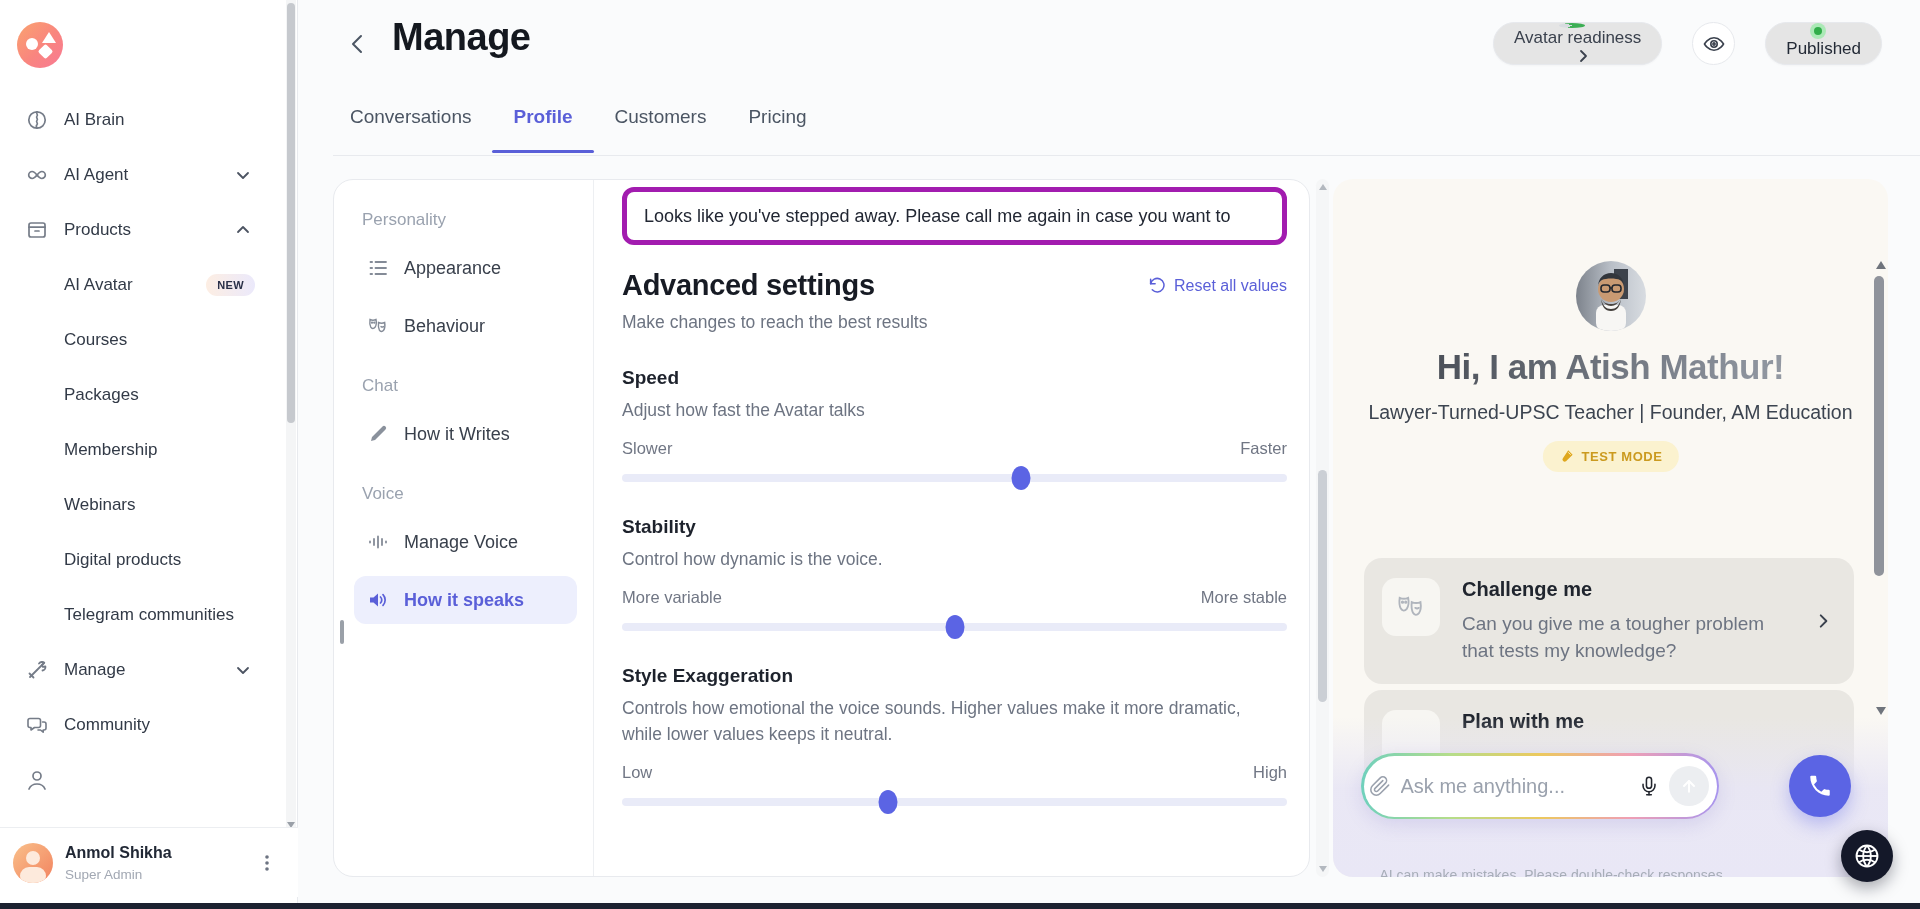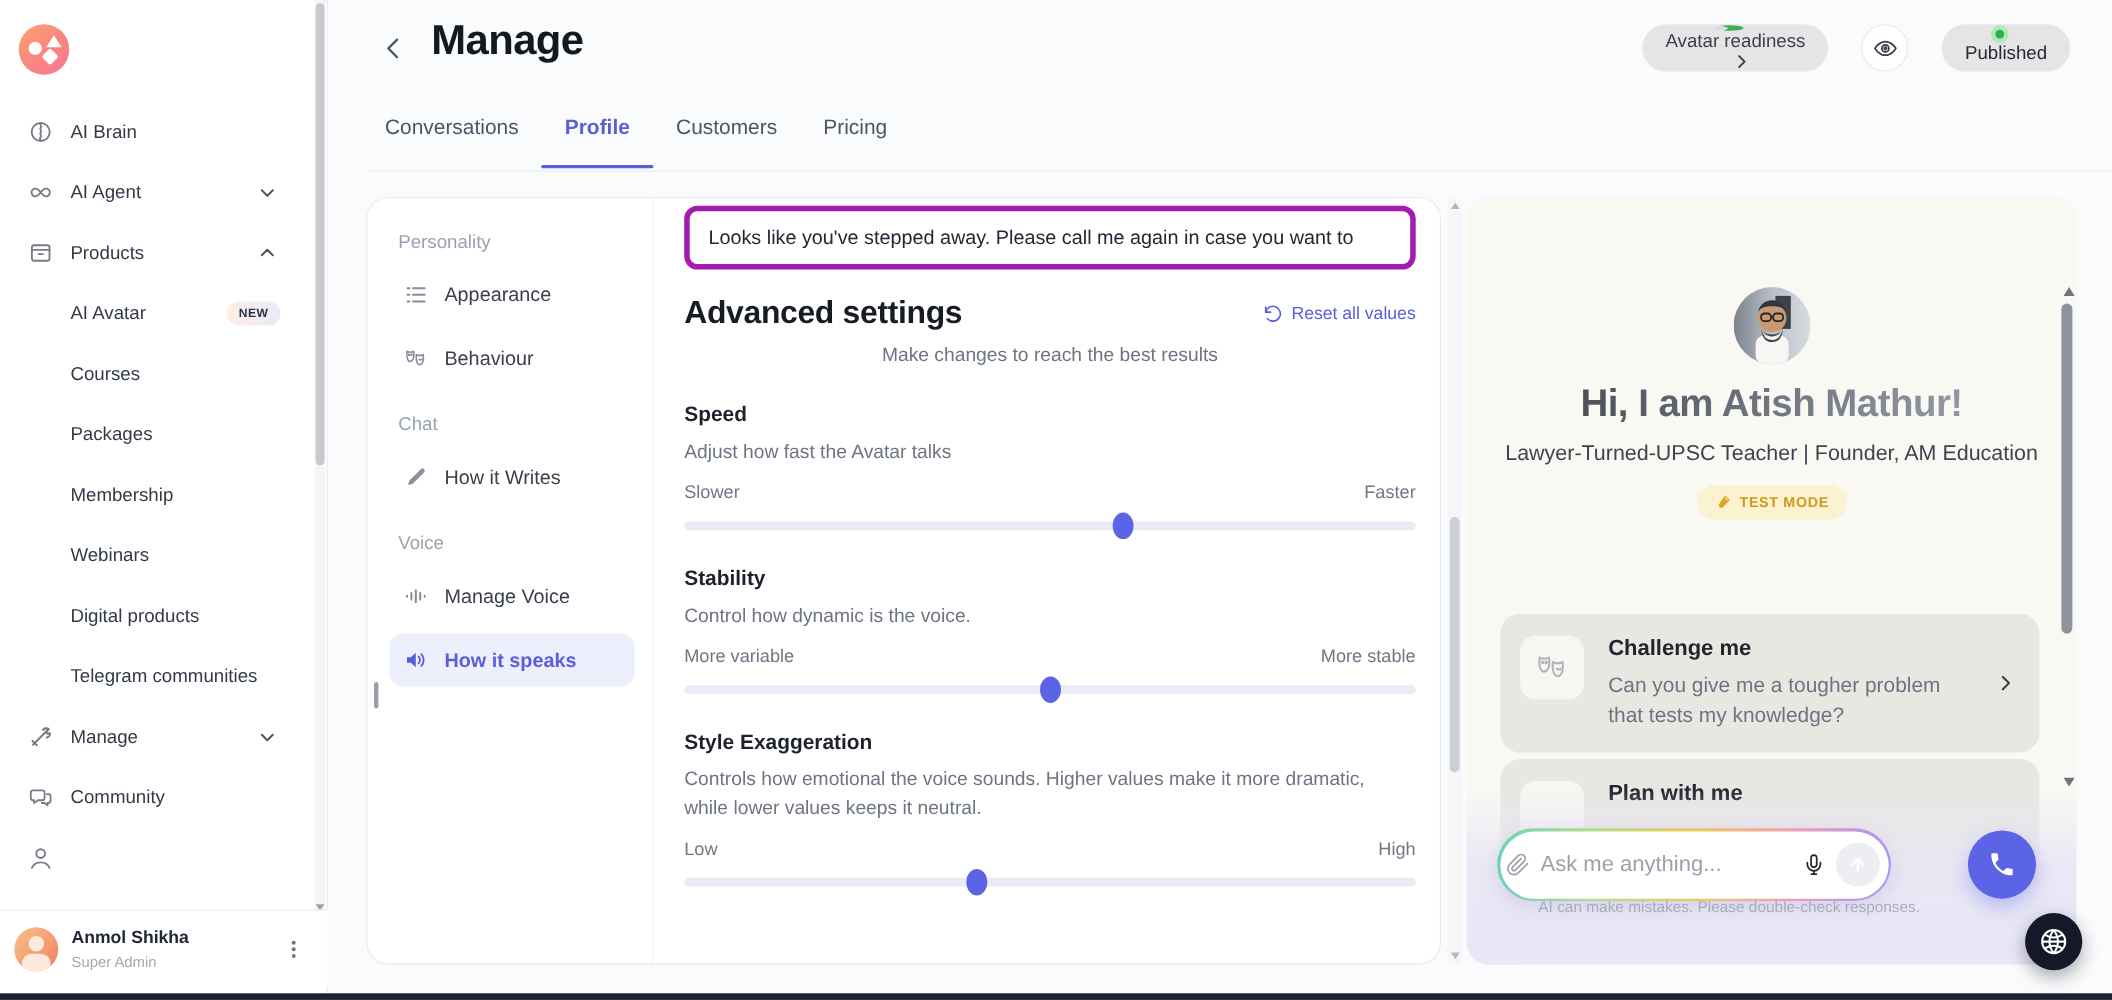--- a/index.html
+++ b/index.html
@@ -61,21 +61,21 @@
   .sec-label { font-size:17px; color:#9aa2af; margin-bottom:14px; }
   .inav-row { display:flex; align-items:center; height:48px; margin:4px 0 10px -8px; padding:0 12px; border-radius:12px; cursor:pointer; font-size:18px; color:#39404c; }
   .inav-row .ic { width:24px; height:24px; margin-right:14px; flex:0 0 24px; }
   .inav-row.active { background:#edeffd; color:#5a5fd8; font-weight:600; }
   .inav-gap { height:16px; }
   .content { position:absolute; left:288px; top:0; width:665px; }
   .msg-input { width:665px; height:58px; margin-top:7px; border:5px solid #a21caf; border-radius:12px; padding:0 17px; font-size:18px; color:#222733; font-family:"Liberation Sans",sans-serif; white-space:nowrap; overflow:hidden; background:#fff; }
   .adv-row { display:flex; align-items:center; margin-top:24px; }
   .adv-title { font-size:29px; font-weight:700; color:#171b24; letter-spacing:-.3px; }
   .reset-link { margin-left:auto; display:flex; align-items:center; gap:8px; color:#5a5fd8; font-size:16px; cursor:pointer; }
-  .adv-sub { margin-top:10px; font-size:17.5px; color:#6d7482;text-align:center; }
+  .adv-sub { margin-top:10px; font-size:17.5px; color:#6d7482; }
   .slider-block { margin-top:34px; }
   .sl-title { font-size:19px; font-weight:700; color:#1d222c; }
   .sl-desc { margin-top:8px; font-size:17.5px; color:#6d7482; line-height:26px; max-width:660px; }
   .sl-labels { display:flex; margin-top:16px; font-size:16.5px; color:#707684; }
   .sl-labels .right { margin-left:auto; }
   .sl-track { position:relative; margin-top:16px; height:8px; border-radius:4px; background:#e9ebf8; cursor:pointer; }
   .sl-thumb { position:absolute; top:50%; width:19px; height:24px; border-radius:50%; background:#5b64e4; transform:translate(-50%,-50%); cursor:grab; }
   .card-scroll { position:absolute; left:1018px; top:179px; width:13px; height:698px; background:#f5f6f7; border-radius:7px; }
   .card-scroll .thumb { position:absolute; left:2px; top:291px; width:9px; height:232px; background:#cbcfd5; border-radius:5px; }
   .card-scroll .arr-up { position:absolute; left:2.5px; top:5px; width:0; height:0; border-left:4px solid transparent; border-right:4px solid transparent; border-bottom:6px solid #b3b8bf; }
@@ -99,21 +99,21 @@
   .card-plan { top:511px; height:120px; }
   .p-overlay { position:absolute; left:0; right:0; bottom:0; height:160px; background:linear-gradient(180deg, rgba(232,230,245,0) 0%, rgba(232,230,245,.9) 45%, #e9e7f6 100%); pointer-events:none; }
   .ask-wrap { position:absolute; left:28px; top:574px; width:358px; height:66px; border-radius:33px; padding:2.5px;
               background:linear-gradient(90deg,#6fd0bd,#b5dd8a,#ecc95e,#ef9fb4,#a795ee); box-shadow:0 6px 18px rgba(120,110,200,.18); }
   .ask-inner { width:100%; height:100%; background:#fff; border-radius:31px; display:flex; align-items:center; padding:0 8px 0 5px; }
   .ask-input { border:none; outline:none; flex:1; font-size:20px; color:#222733; font-family:"Liberation Sans",sans-serif; background:transparent; min-width:0; }
   .ask-input::placeholder { color:#9aa1ad; }
   .send-btn { width:40px; height:40px; border-radius:50%; background:#eceef1; display:flex; align-items:center; justify-content:center; cursor:pointer; flex:0 0 40px; }
   .mic-btn { width:32px; height:32px; display:flex; align-items:center; justify-content:center; cursor:pointer; margin-right:4px; flex:0 0 32px; }
   .call-btn { position:absolute; left:456px; top:576px; width:62px; height:62px; border-radius:50%; background:#5b64e4; display:flex; align-items:center; justify-content:center; cursor:pointer; box-shadow:0 8px 18px rgba(91,100,228,.35); }
-  .p-disclaimer { position:absolute; left:0; width:440px; top:637px; text-align:center; font-size:14px; color:#a7adb8;margin-left:19px; }
+  .p-disclaimer { position:absolute; left:0; width:440px; top:688px; text-align:center; font-size:14px; color:#a7adb8; }
   .panel-scroll-thumb { position:absolute; left:541px; top:97px; width:10px; height:300px; background:#8f939b; border-radius:5px; }
   .panel-scroll-up { position:absolute; left:543px; top:82px; width:0; height:0; border-left:5px solid transparent; border-right:5px solid transparent; border-bottom:8px solid #6f747c; }
   .panel-scroll-dn { position:absolute; left:543px; top:528px; width:0; height:0; border-left:5px solid transparent; border-right:5px solid transparent; border-top:8px solid #6f747c; }
 
   .globe-btn { position:absolute; right:27px; bottom:27px; width:52px; height:52px; border-radius:50%; background:#141829; display:flex; align-items:center; justify-content:center; cursor:pointer; z-index:20; box-shadow:0 6px 16px rgba(10,12,30,.35); }
   .bottom-strip { position:absolute; left:0; right:0; bottom:0; height:6px; background:#1c2130; z-index:30; }
 </style>
 </head>
 <body>
 

